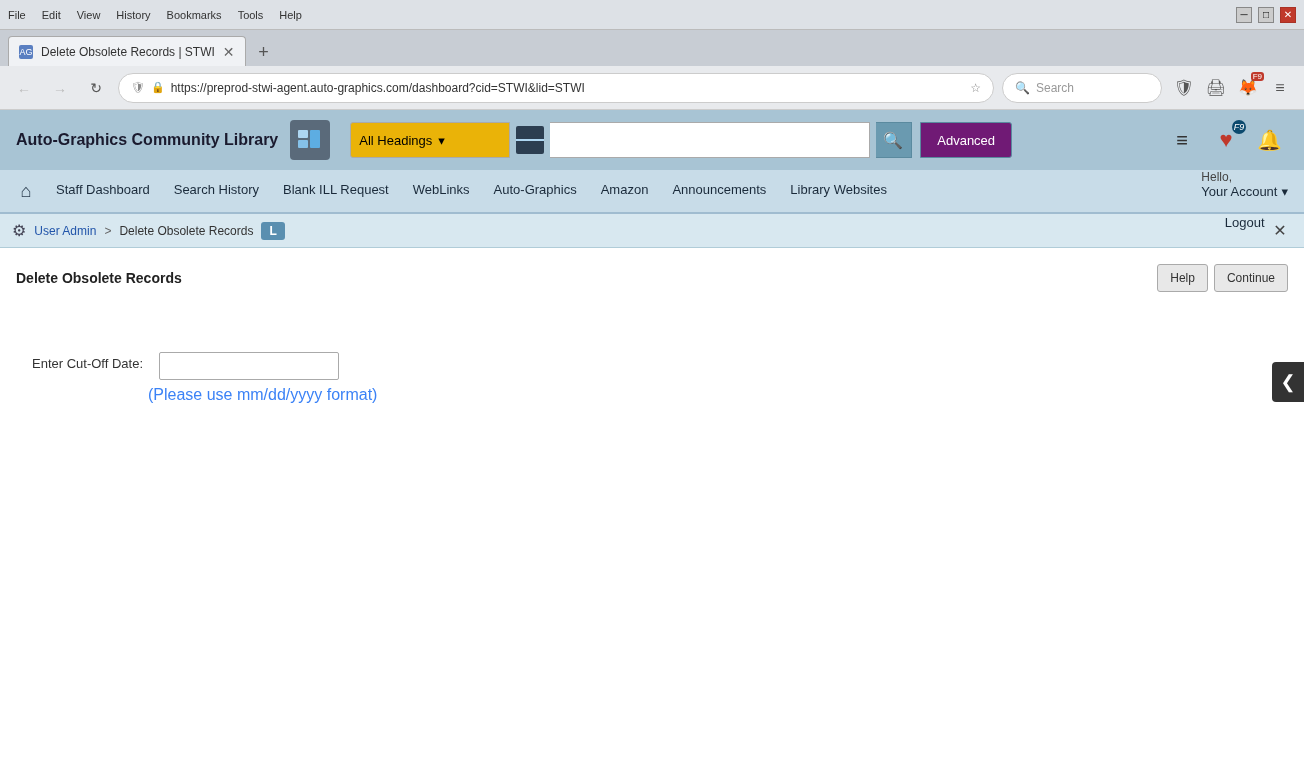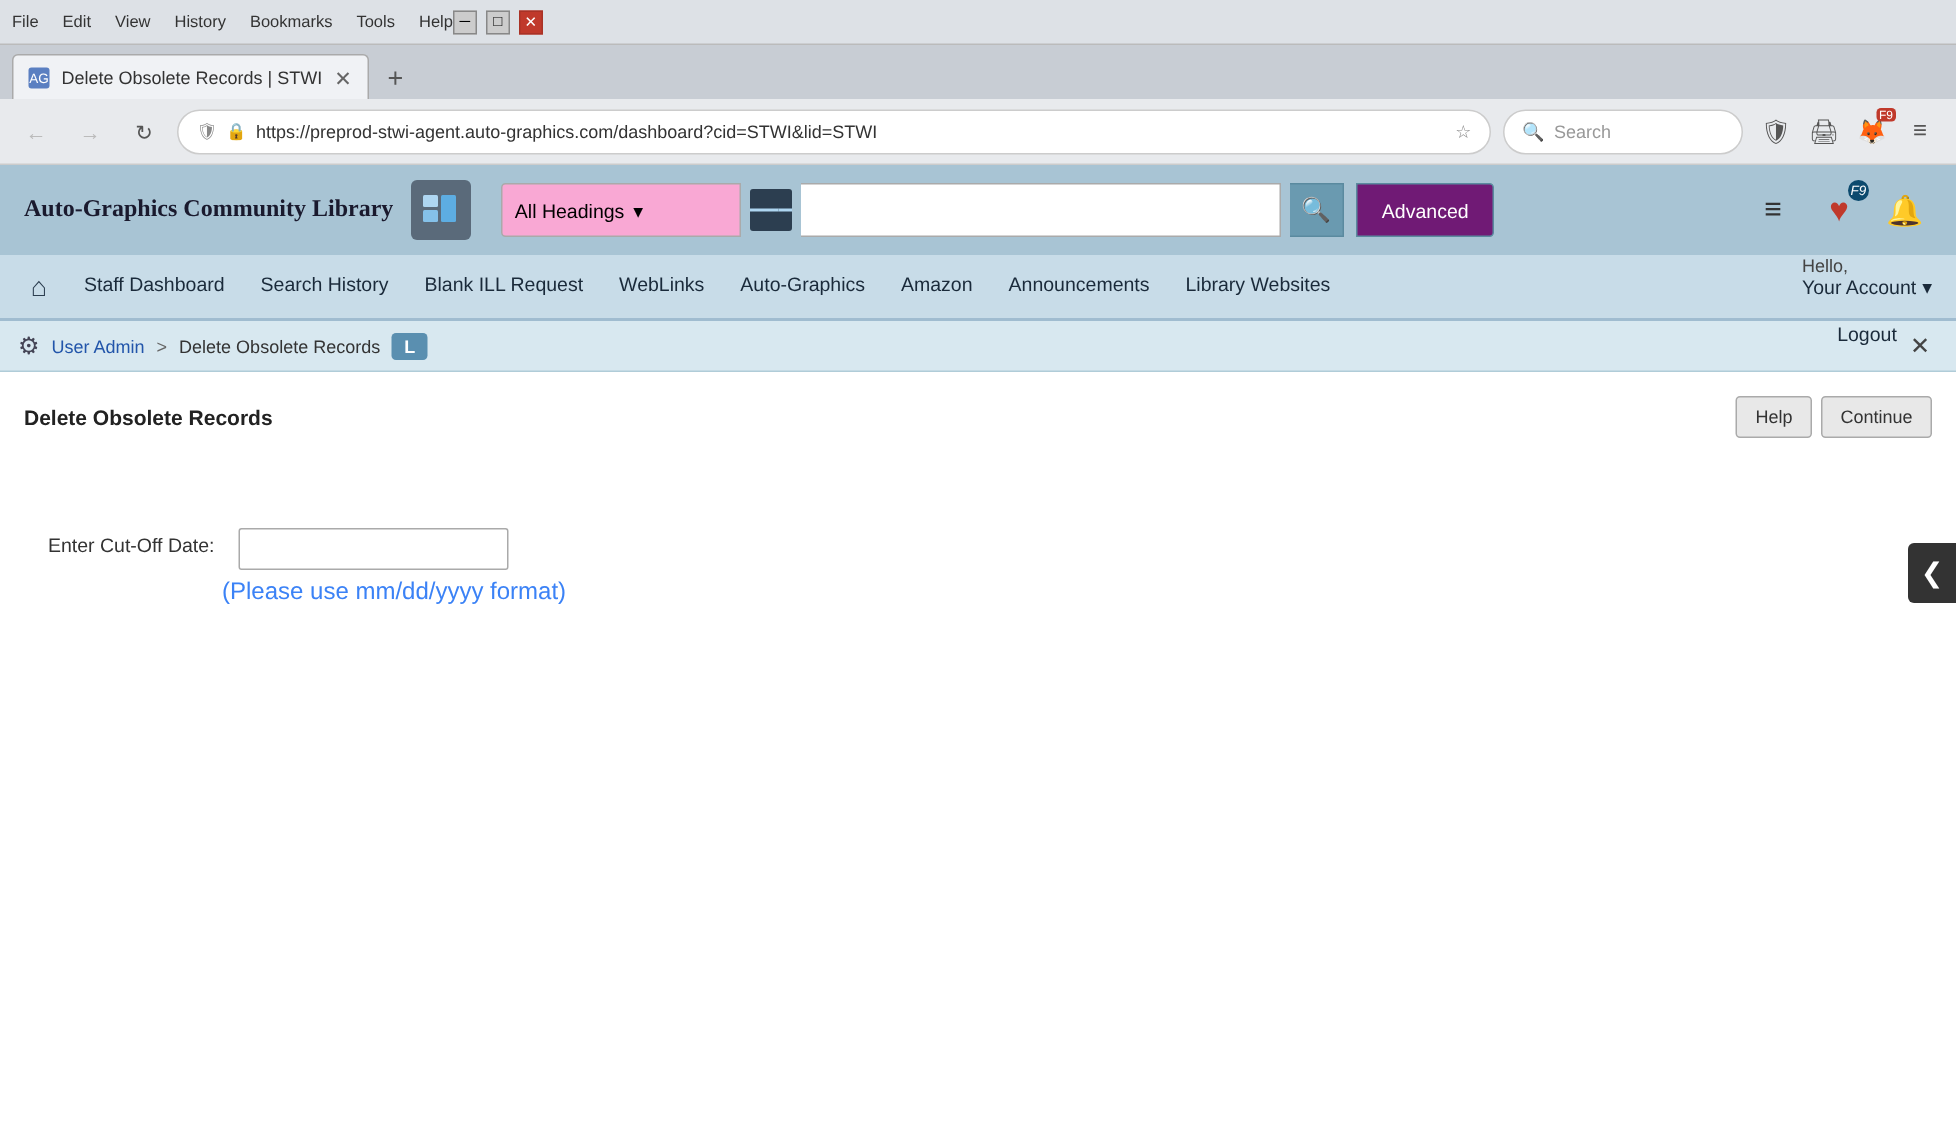--- a/index.html
+++ b/index.html
@@ -4,20 +4,21 @@
   <style>
     * { margin: 0; padding: 0; box-sizing: border-box; }
     body { font-family: Arial, sans-serif; font-size: 13px; background: #fff; overflow: hidden; }
 
     
     .browser-titlebar {
       background: #dde1e6;
       height: 30px;
       display: flex;
       align-items: center;
+      justify-content: space-between;
       padding: 0 8px;
       border-bottom: 1px solid #bbb;
     }
     .browser-titlebar-left { display: flex; gap: 16px; font-size: 11px; color: #333; }
     .browser-titlebar-right { display: flex; gap: 6px; }
     .title-btn { width: 16px; height: 16px; border: 1px solid #888; background: #ccc; cursor: pointer; display: flex; align-items: center; justify-content: center; font-size: 10px; }
     .title-btn.close { background: #c0392b; color: white; border-color: #a93226; }
 
     
     .browser-tabbar {
@@ -96,27 +97,27 @@
 
     
     .app-header {
       background: #a8c4d4;
       height: 60px;
       display: flex;
       align-items: center;
       padding: 0 16px;
       gap: 12px;
     }
-    .app-logo-text { font-size: 16px; font-weight: bold; color: #1a1a2e; font-family: Liberation Serif, serif; }
+    .app-logo-text { font-size: 16px; font-weight: bold; color: #1a1a2e; }
     .app-logo-icon { width: 40px; height: 40px; background: #5a6a7a; border-radius: 4px; display: flex; align-items: center; justify-content: center; }
     .header-search-area { display: flex; align-items: center; gap: 6px; margin-left: 8px; flex: 1; }
     .headings-dropdown {
       display: flex;
       align-items: center;
-      background: #f9a8d4;
+      background: #eab308;
       border: 1px solid #aaa;
       height: 36px;
       border-radius: 3px 0 0 3px;
       padding: 0 8px;
       gap: 6px;
       min-width: 160px;
     }
     .stacks-icon { width: 28px; height: 28px; background: #2c3e50; border-radius: 2px; display: flex; align-items: center; justify-content: center; cursor: pointer; }
     .stacks-icon span { display: block; width: 16px; height: 2px; background: #aed6f1; margin: 2px auto; }
     .search-input-box {

